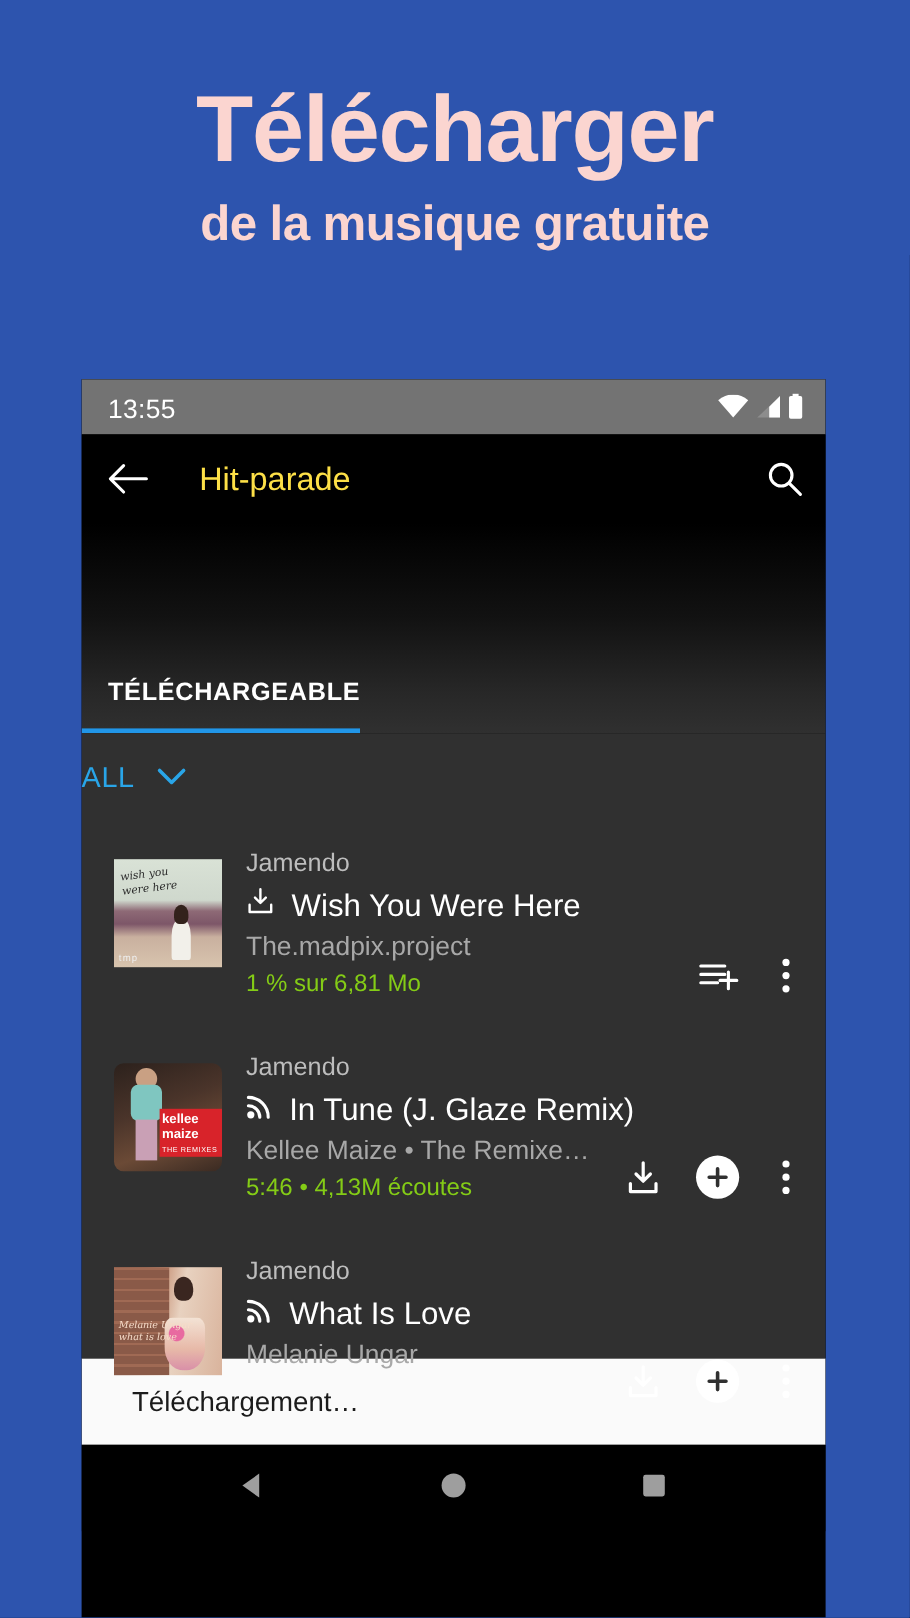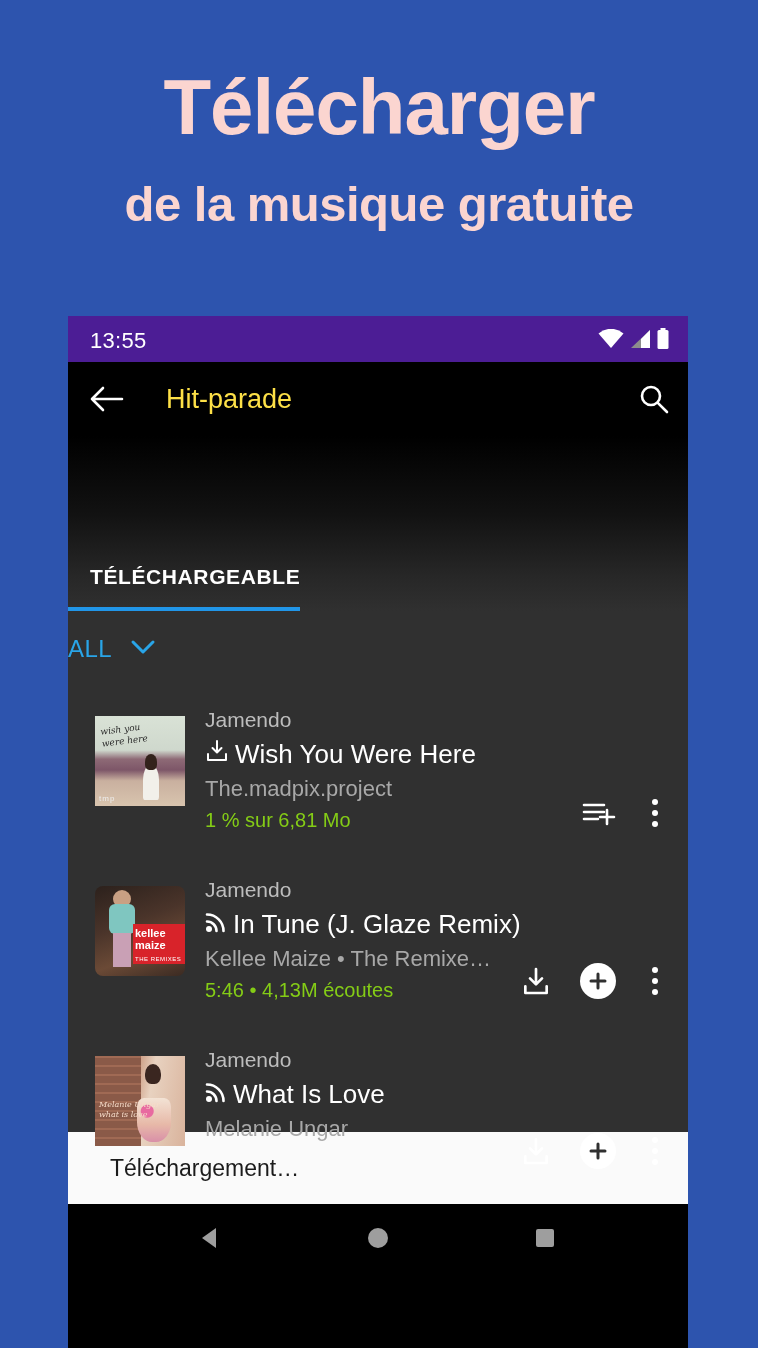--- a/index.html
+++ b/index.html
@@ -24,38 +24,38 @@
     font-weight: bold;
     line-height: 1.0;
   }
   .headline .l1 {
     display: block;
     font-size: 78px;
     letter-spacing: -1px;
   }
   .headline .l2 {
     display: block;
-    font-size: 49px;
-    margin-top: 34px;
+    font-size: 41px;
+    margin-top: 20px;
     letter-spacing: -0.5px;
   }
 
   
   .phone {
     position: absolute;
     left: 68px; top: 316px;
     width: 620px; height: 1032px;
     background: #000;
     overflow: hidden;
   }
 
   
   .statusbar {
     height: 46px;
-    background: #4c1d95;
+    background: #737373;
     display: flex;
     align-items: center;
     padding: 4px 18px 0 22px;
     color: #fff;
   }
   .status-time { font-size: 22px; font-weight: normal; letter-spacing: .3px; }
   .status-icons { margin-left: auto; display: flex; align-items: center; gap: 5px; }
 
   
   .appbar {
@@ -134,21 +134,21 @@
     min-width: 0;
     padding-top: 4px;
   }
   .provider { color: #bdbdbd; font-size: 21px; line-height: 30px; }
   .track {
     color: #ffffff;
     font-size: 26px;
     line-height: 38px;
     display: flex;
     align-items: flex-start;
-    gap: 6px;
+    gap: 14px;
     white-space: nowrap;
   }
   .artist {
     color: #a8a8a8;
     font-size: 22px;
     line-height: 32px;
     white-space: nowrap;
     overflow: hidden;
   }
   .sub { color: #84cc16; font-size: 20px; line-height: 30px; }

